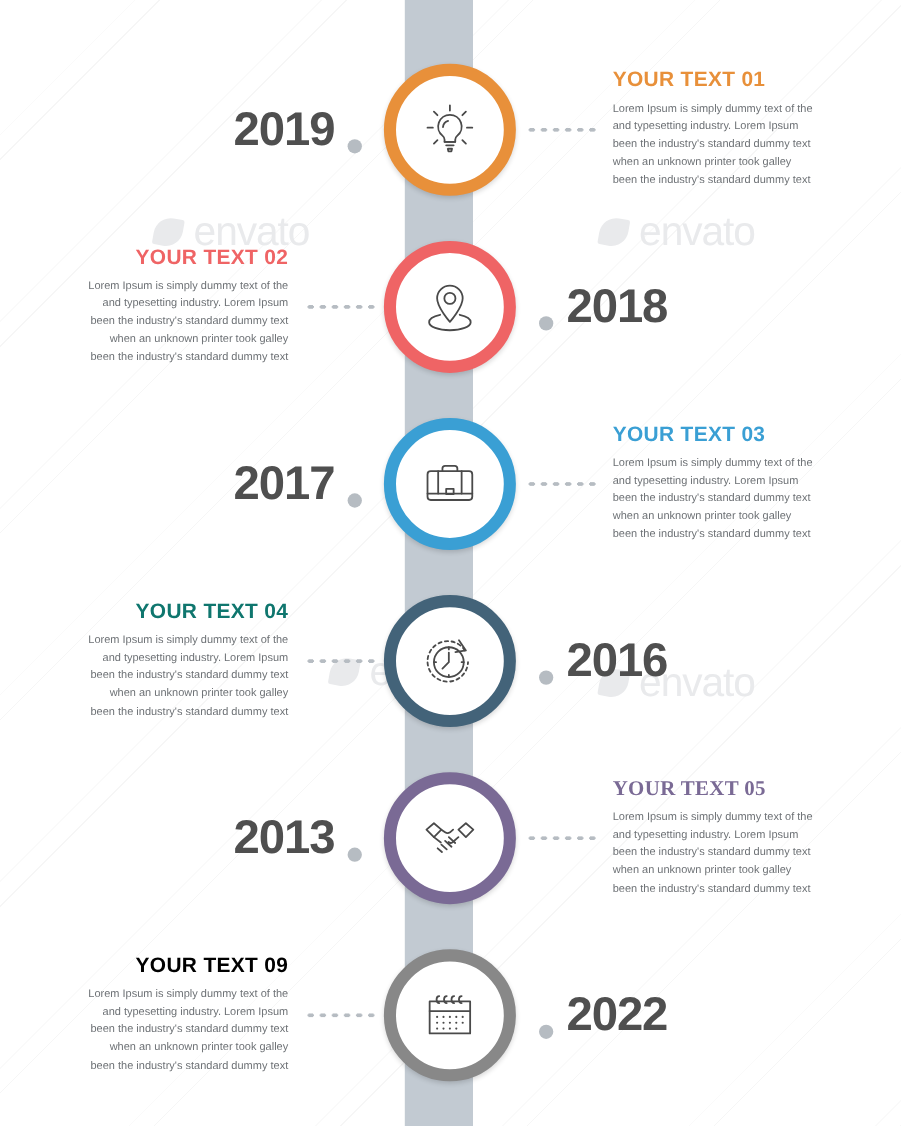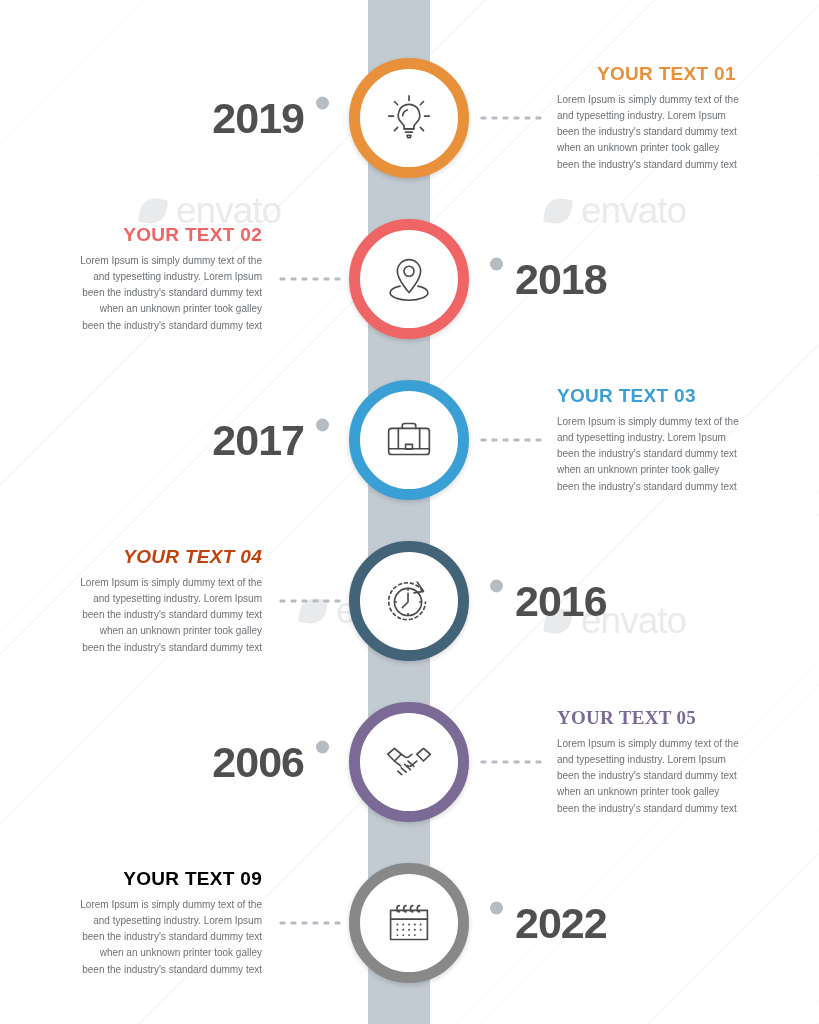--- a/index.html
+++ b/index.html
@@ -77,21 +77,21 @@
     z-index: 5;
   }
   .medallion svg { width: 62px; height: 62px; display: block; }
 
   
   .year-group {
     position: absolute;
     top: 50%;
     transform: translateY(-50%);
     display: flex;
-    align-items: flex-start;
+    align-items: flex-end;
     gap: 12px;
     z-index: 4;
   }
   .year-group.left  { right: 490px; flex-direction: row; }
   .year-group.right { left: 490px;  flex-direction: row; }
 
   .year {
     font-family: "Liberation Sans Narrow", "Liberation Sans", sans-serif;
     font-size: 43px;
     font-weight: 700;
@@ -204,21 +204,21 @@
         <span>
           <svg viewBox="0 0 64 64" fill="none" stroke="#4a4a4a" stroke-width="1.7" stroke-linecap="round" stroke-linejoin="round">
       <path d="M32 18a11 11 0 0 0-7 19.5c1.3 1.1 2 2.3 2 3.8v2h10v-2c0-1.5.7-2.7 2-3.8A11 11 0 0 0 32 18z"></path>
       <path d="M27 43.3h10M28.5 46.6h7M30 49.8h4l-.6 2.4h-2.8z"></path>
       <path d="M32 9v5M47 15l-3.3 3.3M53 30h-5M47 45l-3.3-3.3M17 15l3.3 3.3M11 30h5M17 45l3.3-3.3"></path>
       <path d="M25.5 29.5a6.7 6.7 0 0 1 4.8-5.8"></path>
     </svg>
         </span>
       </div>
       <div class="textblock right">
-        <div class="tb-title" style="color: rgb(232, 144, 58); margin-left: 40px;">YOUR TEXT 01</div>
+        <div class="tb-title" style="color: rgb(232, 144, 58);">YOUR TEXT 01</div>
         <div class="tb-body">
           <span>Lorem Ipsum is simply dummy text of the</span>
           <span>and typesetting industry. Lorem Ipsum</span>
           <span>been the industry's standard dummy text</span>
           <span>when an unknown printer took galley</span>
           <span>been the industry's standard dummy text</span>
         </div>
       </div>
     </div>
     <div class="row" style="top: 209px;">
@@ -286,33 +286,33 @@
           <svg viewBox="0 0 64 64" fill="none" stroke="#4a4a4a" stroke-width="1.7" stroke-linecap="round" stroke-linejoin="round">
       <circle cx="31" cy="33" r="14"></circle>
       <path d="M31 24v9l-6 6"></path>
       <path d="M31 19v2M31 45v2M17 33h2M43 33h2"></path>
       <path d="M46 22A19 19 0 1 0 49 33" stroke-dasharray="3 3.2"></path>
       <path d="M40.5 12.5L47 22l-9.8 1.6"></path>
     </svg>
         </span>
       </div>
       <div class="textblock left">
-        <div class="tb-title" style="color: #c2410c; font-style: italic;">YOUR TEXT 04</div>
+        <div class="tb-title" style="color: #0f766e;">YOUR TEXT 04</div>
         <div class="tb-body">
           <span>Lorem Ipsum is simply dummy text of the</span>
           <span>and typesetting industry. Lorem Ipsum</span>
           <span>been the industry's standard dummy text</span>
           <span>when an unknown printer took galley</span>
           <span>been the industry's standard dummy text</span>
         </div>
       </div>
     </div>
     <div class="row" style="top: 692px;">
       <div class="year-group left">
-        <div class="year">2006</div>
+        <div class="year">2013</div>
         <div class="year-dot"></div>
       </div>
       <div class="connector to-right"></div>
       <div class="medallion" style="border-color: rgb(122, 106, 149);">
         <span>
           <svg viewBox="0 0 64 64" fill="none" stroke="#4a4a4a" stroke-width="1.7" stroke-linecap="round" stroke-linejoin="round">
       <path d="M10 24l7-6 7 6-7 7z"></path>
       <path d="M54 24l-7-6-7 6 7 7z"></path>
       <path d="M24 24l3.5 2.5a4 4 0 0 0 4.6 0L35 24"></path>
       <path d="M31 31l6 5.5M27.5 34.5l6 5.5M24 38l5 4.5M20.5 41.5l4 3.5"></path>

